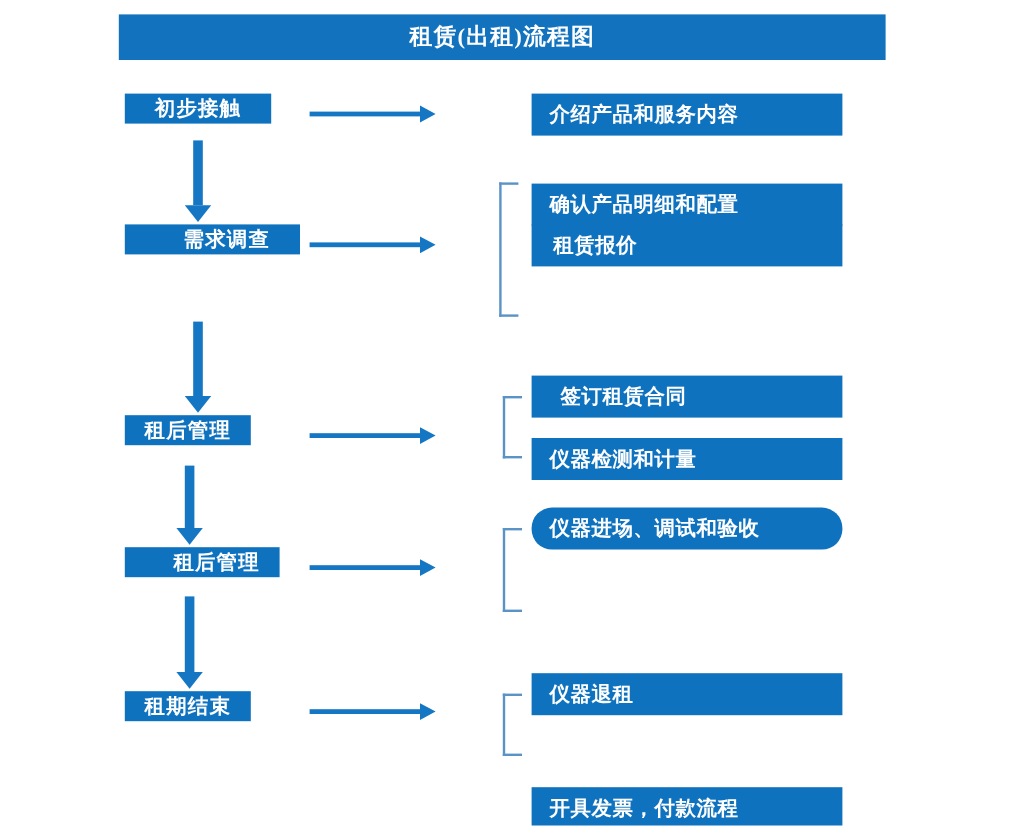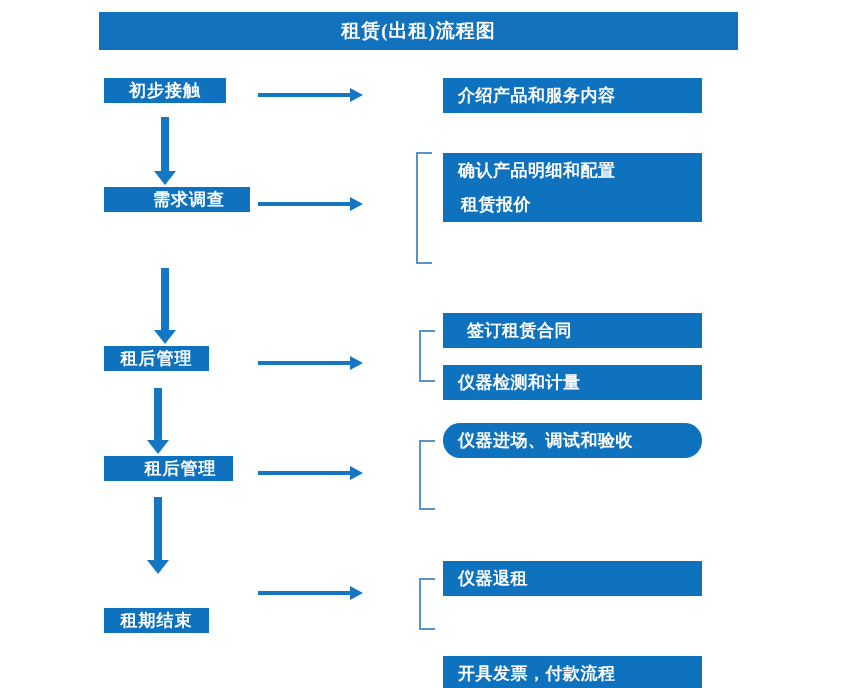--- a/index.html
+++ b/index.html
@@ -146,21 +146,21 @@
   <div class="title-bar">租赁(出租)流程图</div>
 
   <div class="stage-box" style="left:104px; top:78px; width:122px;">初步接触</div>
 
   <div class="stage-box" style="left:104px; top:187px; width:122px;padding-left:24px;">需求调查</div>
 
   <div class="stage-box" style="left:104px; top:346px; width:105px;">租后管理</div>
 
   <div class="stage-box" style="left:104px; top:456px; width:105px;padding-left:24px;">租后管理</div>
 
-  <div class="stage-box" style="left:104px; top:576px; width:105px;margin-top:32px;">租期结束</div>
+  <div class="stage-box" style="left:104px; top:576px; width:105px;">租期结束</div>
 
   <div class="v-arrow" style="left:154px; top:117px; height:68px;">
     <div class="shaft" style="height:54px;"></div>
     <div class="head" style="top:54px;"></div>
   </div>
 
   <div class="v-arrow" style="left:154px; top:268px; height:76px;">
     <div class="shaft" style="height:62px;"></div>
     <div class="head" style="top:62px;"></div>
   </div>

